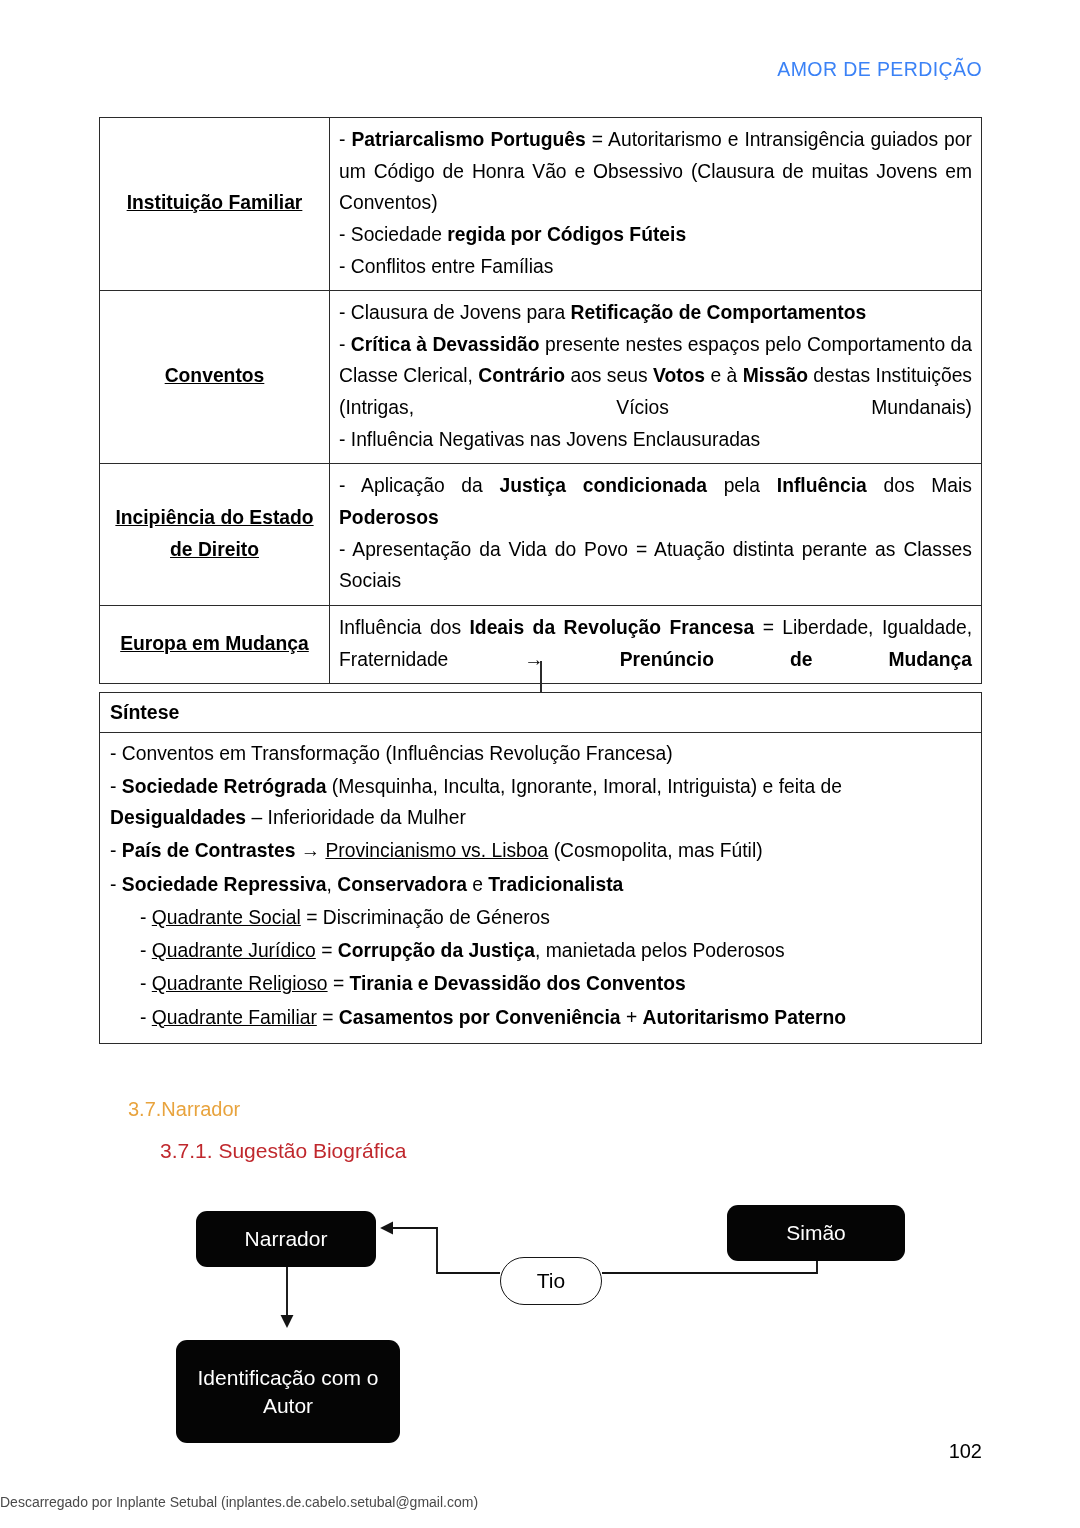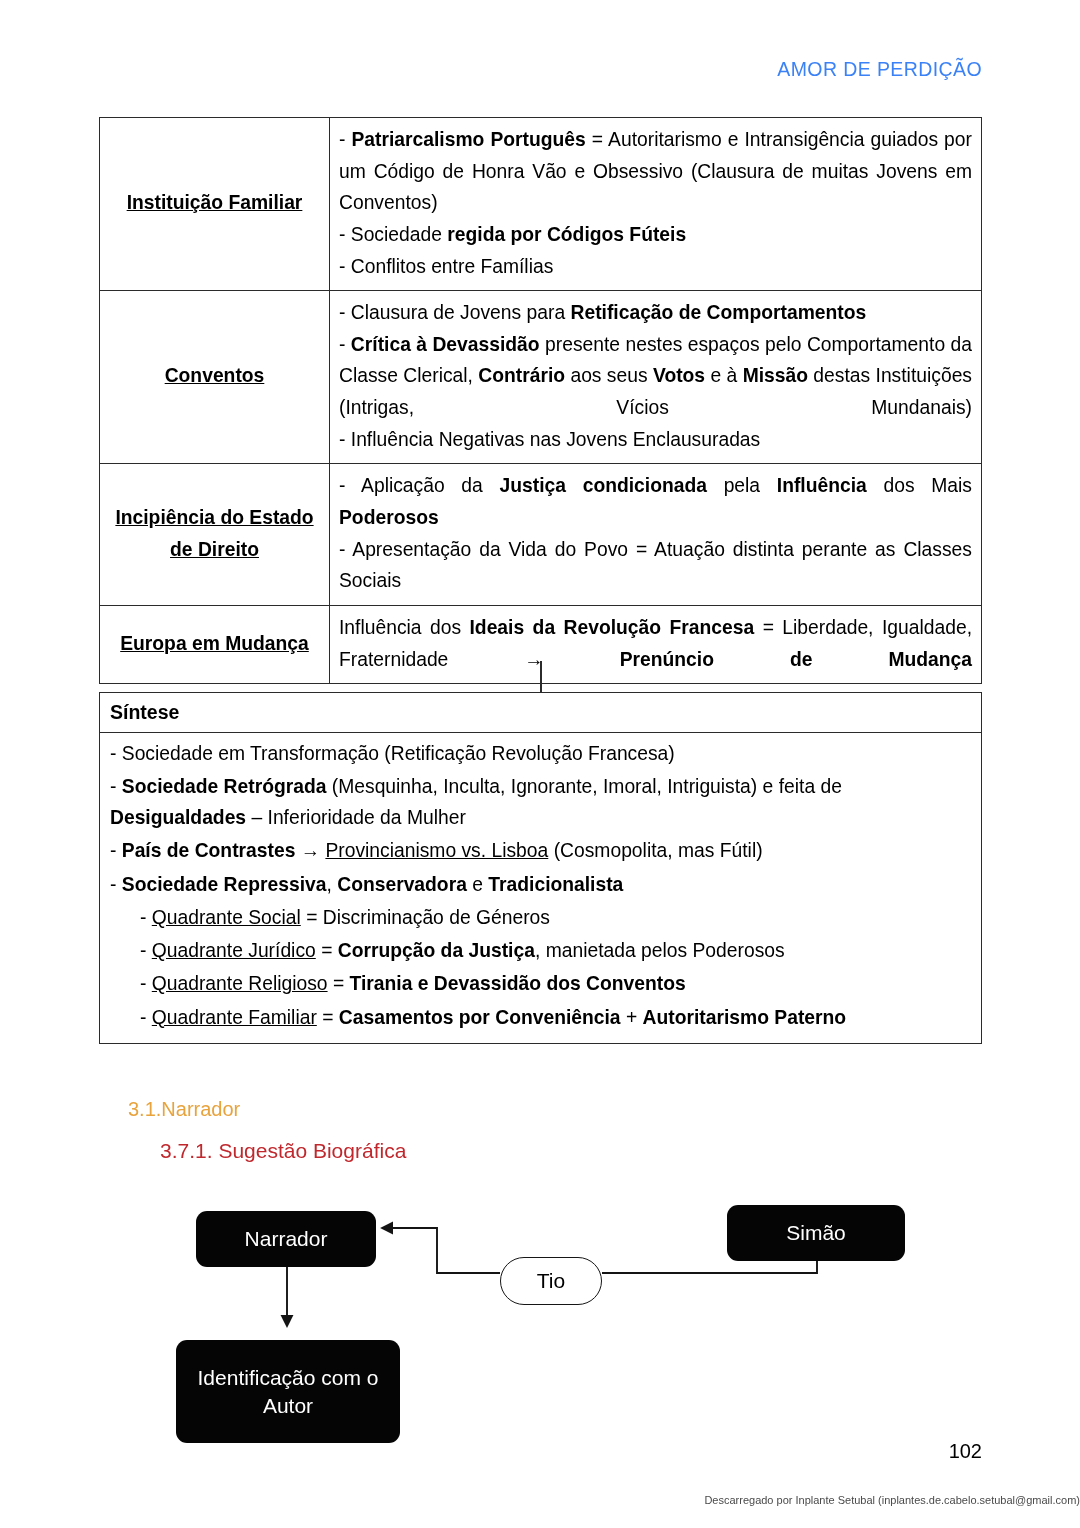--- a/index.html
+++ b/index.html
@@ -163,22 +163,22 @@
     position: absolute;
     right: 98px;
     top: 1440px;
     font-size: 20px;
   }
   .footer-note {
     position: absolute;
     left: 0;
     right: 0;
     top: 1494px;
-    text-align: right;
-    font-size: 11px;
+    text-align: left;
+    font-size: 14px;
     color: #4a4a4a;
   }
 </style>
 </head>
 <body>
 
 <div class="page-header">AMOR DE PERDIÇÃO</div>
 
 <table class="main-table">
   <tbody>
@@ -212,32 +212,32 @@
       </td>
     </tr>
   </tbody>
 </table>
 
 <div class="connector"></div>
 
 <div class="synthesis">
   <div class="synthesis-title">Síntese</div>
   <div class="synthesis-body">
-    <p>- Sociedade em Transformação (Retificação Revolução Francesa)</p>
+    <p>- Conventos em Transformação (Influências Revolução Francesa)</p>
     <p>- <b>Sociedade Retrógrada</b> (Mesquinha, Inculta, Ignorante, Imoral, Intriguista) e feita de <b>Desigualdades</b> – Inferioridade da Mulher</p>
     <p>- <b>País de Contrastes</b> → <span class="u">Provincianismo vs. Lisboa</span> (Cosmopolita, mas Fútil)</p>
     <p>- <b>Sociedade Repressiva</b>, <b>Conservadora</b> e <b>Tradicionalista</b></p>
     <p class="indent">- <span class="u">Quadrante Social</span> = Discriminação de Géneros</p>
     <p class="indent">- <span class="u">Quadrante Jurídico</span> = <b>Corrupção da Justiça</b>, manietada pelos Poderosos</p>
     <p class="indent">- <span class="u">Quadrante Religioso</span> = <b>Tirania e Devassidão dos Conventos</b></p>
     <p class="indent">- <span class="u">Quadrante Familiar</span> = <b>Casamentos por Conveniência</b> + <b>Autoritarismo Paterno</b></p>
   </div>
 </div>
 
-<div class="h-narrador" style="color: rgb(232, 163, 61);">3.1.Narrador</div>
+<div class="h-narrador" style="color: rgb(232, 163, 61);">3.7.Narrador</div>
 <div class="h-sugestao" style="color: rgb(192, 40, 45);">3.7.1. Sugestão Biográfica</div>
 
 <svg class="diagram" viewBox="0 0 1080 1528">
   <defs>
     <marker id="arrowhead" markerWidth="7" markerHeight="7" refX="6" refY="3.5" orient="auto">
       <polygon points="0 0, 7 3.5, 0 7" fill="#141414"></polygon>
     </marker>
   </defs>
 
   <path d="M 817 1253 L 817 1273 L 602 1273" stroke="#141414" stroke-width="1.9" fill="none"></path>

